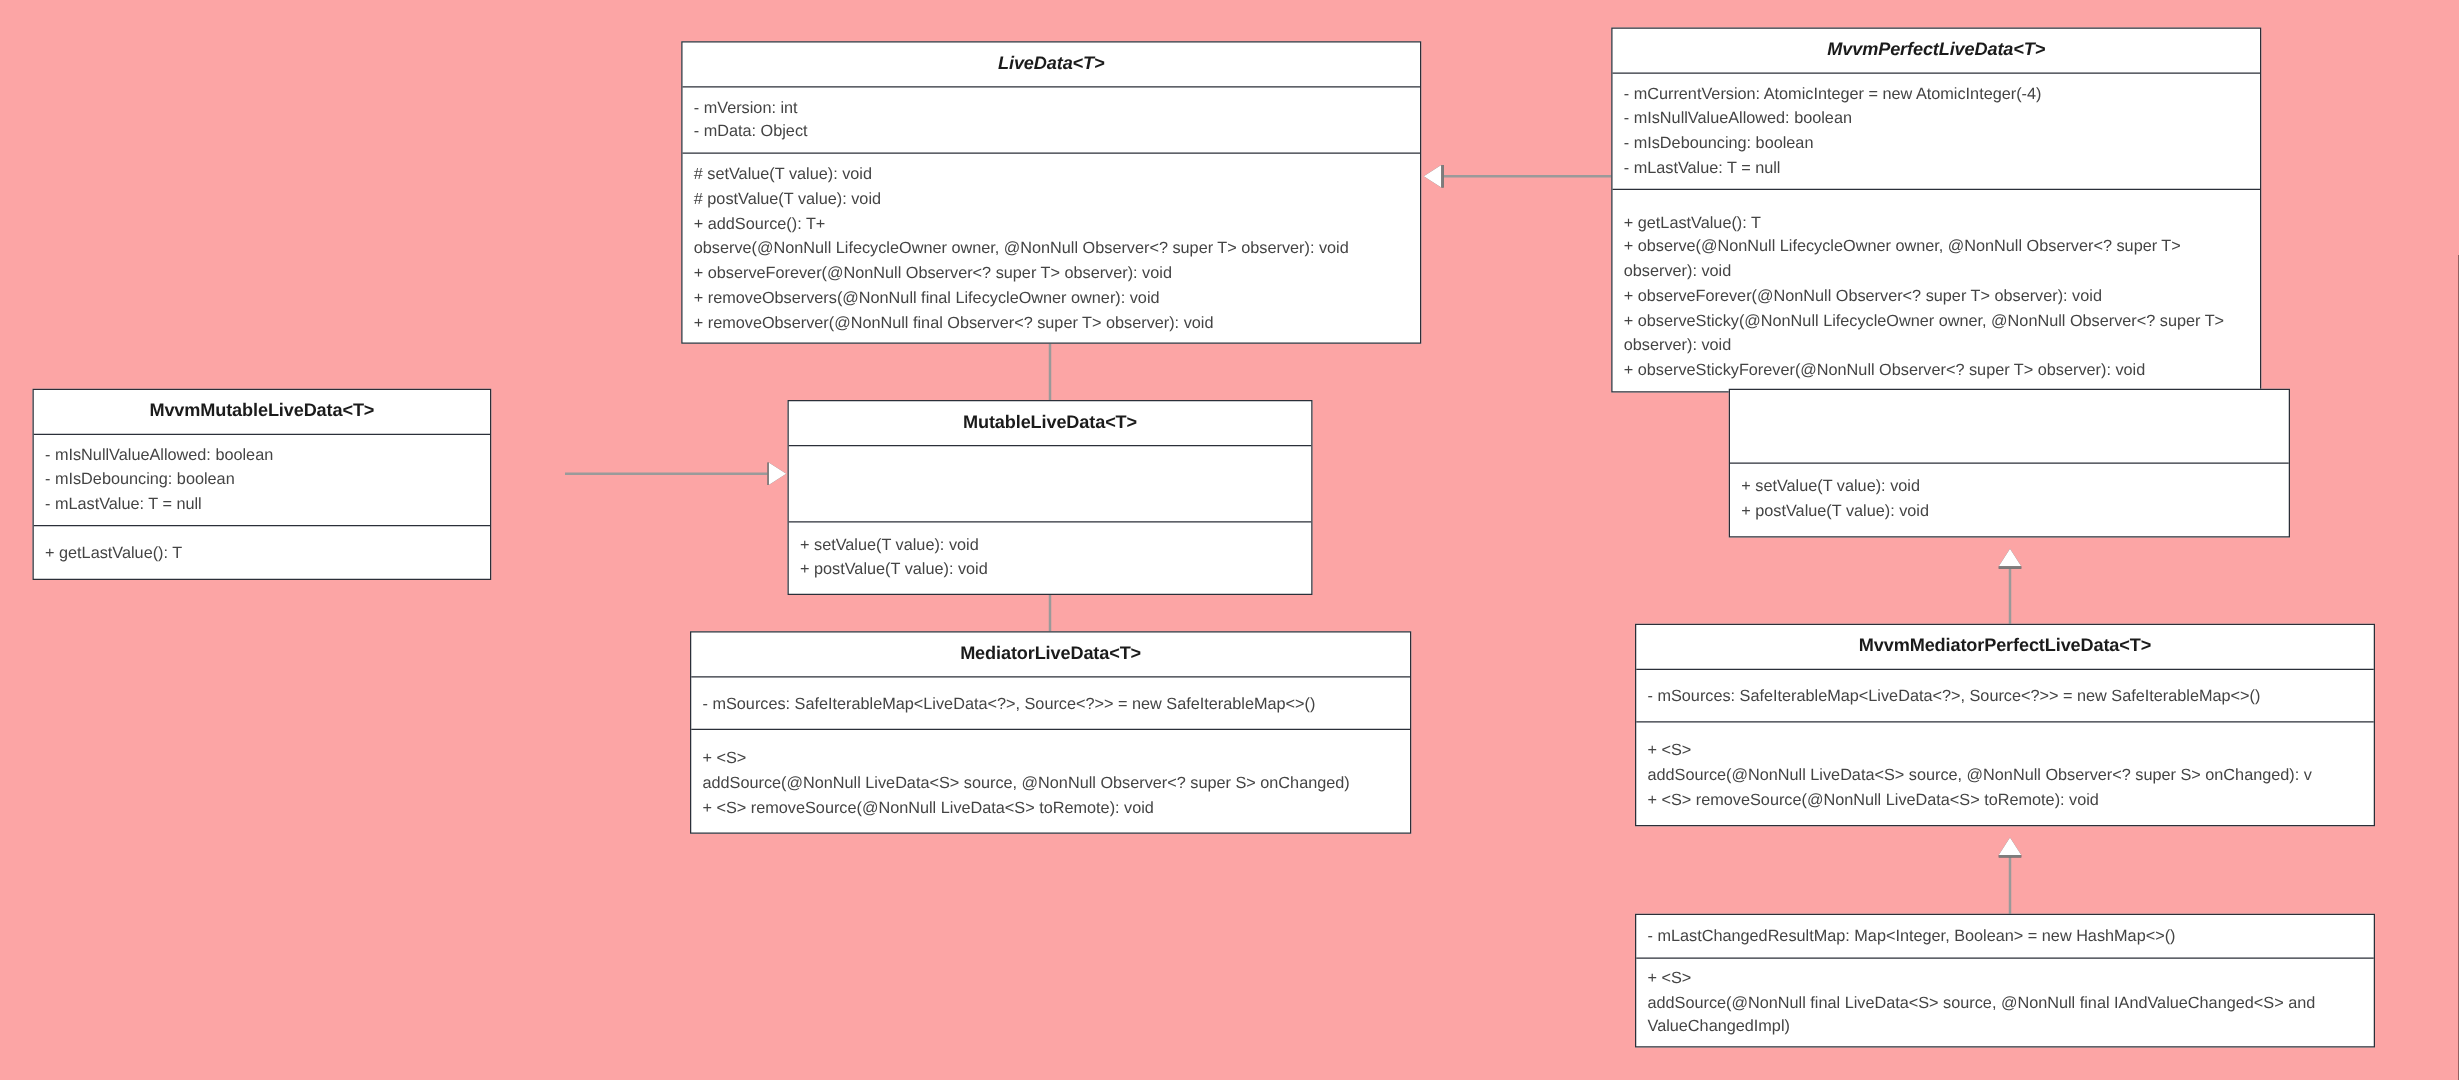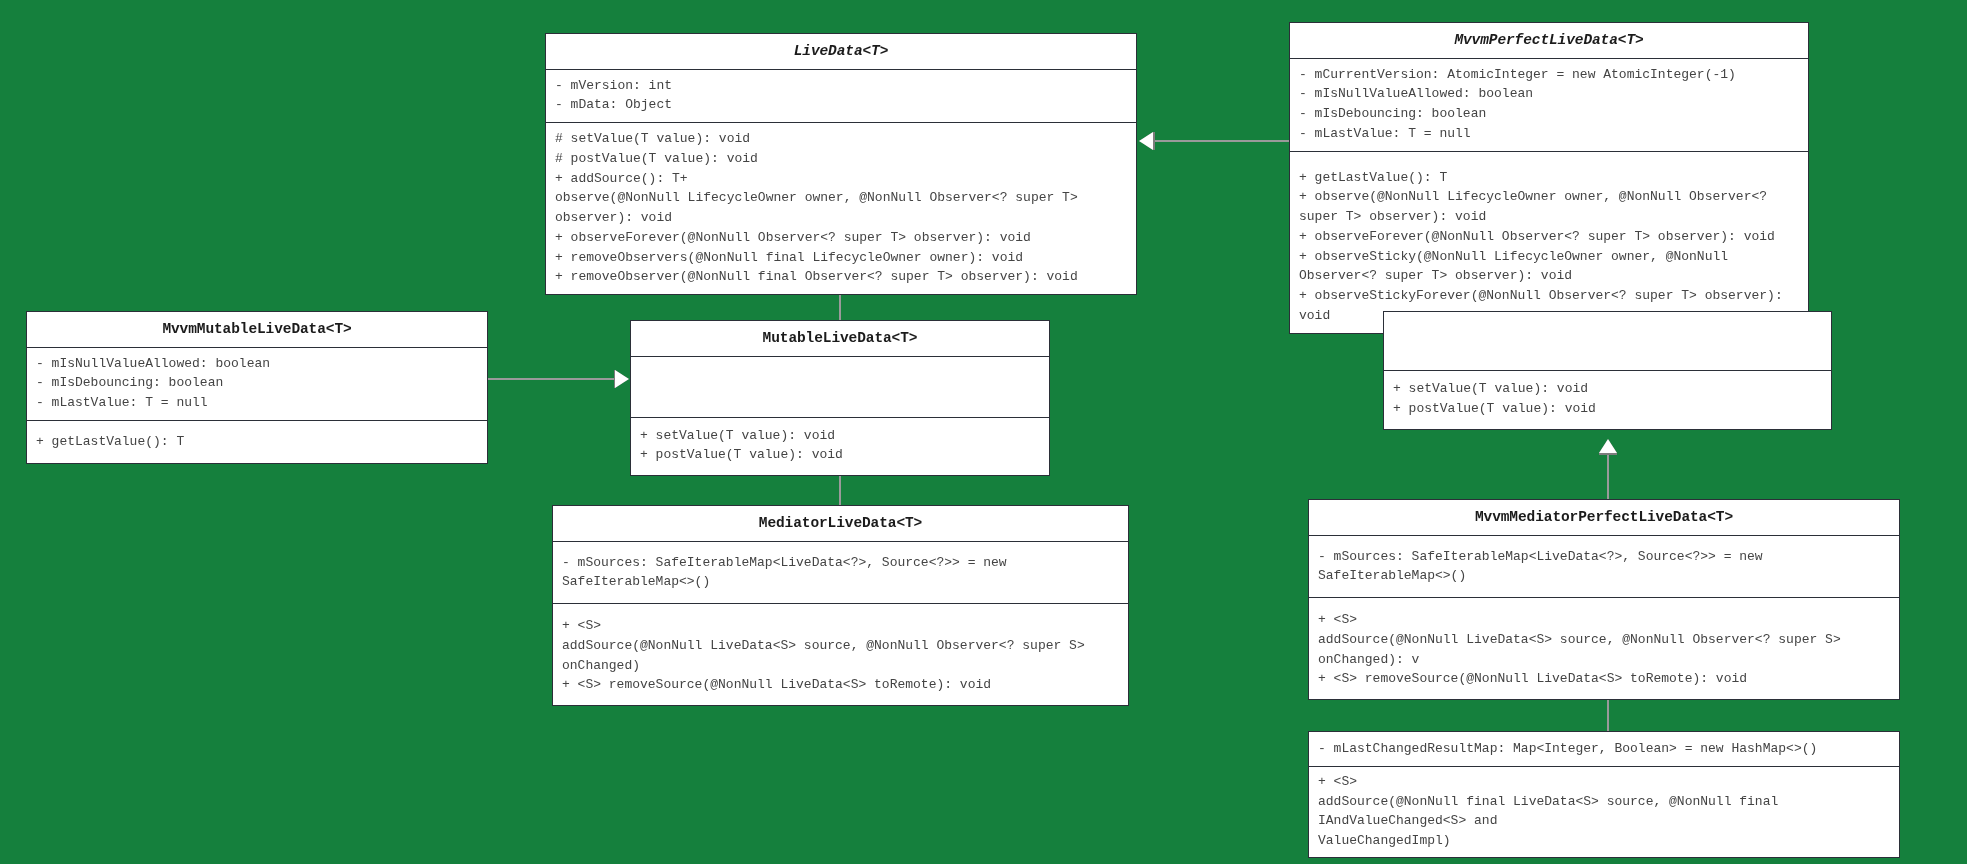--- a/index.html
+++ b/index.html
@@ -4,22 +4,22 @@
 <style>
   html, body {
     margin: 0;
     padding: 0;
     background: #000000;
   }
   #canvas {
     position: relative;
     width: 1967px;
     height: 864px;
-    background: #15803d;
-    font-family: Liberation Mono, monospace;
+    background: #fca5a5;
+    font-family: Liberation Sans, sans-serif;
     overflow: hidden;
   }
 
   
   .uml-class {
     position: absolute;
     background: #ffffff;
     border: 1px solid #2b2f38;
     box-sizing: border-box;
     color: #3b3b3b;
@@ -138,35 +138,35 @@
       <div class="uml-row">observe(@NonNull LifecycleOwner owner, @NonNull Observer&lt;? super T&gt; observer): void</div>
       <div class="uml-row">+ observeForever(@NonNull Observer&lt;? super T&gt; observer): void</div>
       <div class="uml-row">+ removeObservers(@NonNull final LifecycleOwner owner): void</div>
       <div class="uml-row">+ removeObserver(@NonNull final Observer&lt;? super T&gt; observer): void</div>
     </div>
   </div>
 
   <div class="uml-class" style="left:1289px; top:22px; width:520px;">
     <div class="uml-title abstract">MvvmPerfectLiveData&lt;T&gt;</div>
     <div class="uml-section">
-      <div class="uml-row">- mCurrentVersion: AtomicInteger = new AtomicInteger(-1)</div>
+      <div class="uml-row">- mCurrentVersion: AtomicInteger = new AtomicInteger(-4)</div>
       <div class="uml-row">- mIsNullValueAllowed: boolean</div>
       <div class="uml-row">- mIsDebouncing: boolean</div>
       <div class="uml-row">- mLastValue: T = null</div>
     </div>
     <div class="uml-section" style="padding-top:16px;">
       <div class="uml-row">+ getLastValue(): T</div>
       <div class="uml-row">+ observe(@NonNull LifecycleOwner owner, @NonNull Observer&lt;? super T&gt; observer): void</div>
       <div class="uml-row">+ observeForever(@NonNull Observer&lt;? super T&gt; observer): void</div>
       <div class="uml-row">+ observeSticky(@NonNull LifecycleOwner owner, @NonNull Observer&lt;? super T&gt; observer): void</div>
       <div class="uml-row">+ observeStickyForever(@NonNull Observer&lt;? super T&gt; observer): void</div>
     </div>
   </div>
 
-  <div class="uml-class" style="left:26px; top:311px; width:462px;">
+  <div class="uml-class" style="left:26px; top:311px; width:367px;">
     <div class="uml-title">MvvmMutableLiveData&lt;T&gt;</div>
     <div class="uml-section">
       <div class="uml-row">- mIsNullValueAllowed: boolean</div>
       <div class="uml-row">- mIsDebouncing: boolean</div>
       <div class="uml-row">- mLastValue: T = null</div>
     </div>
     <div class="uml-section" style="padding-top:11px; padding-bottom:11px;">
       <div class="uml-row">+ getLastValue(): T</div>
     </div>
   </div>

